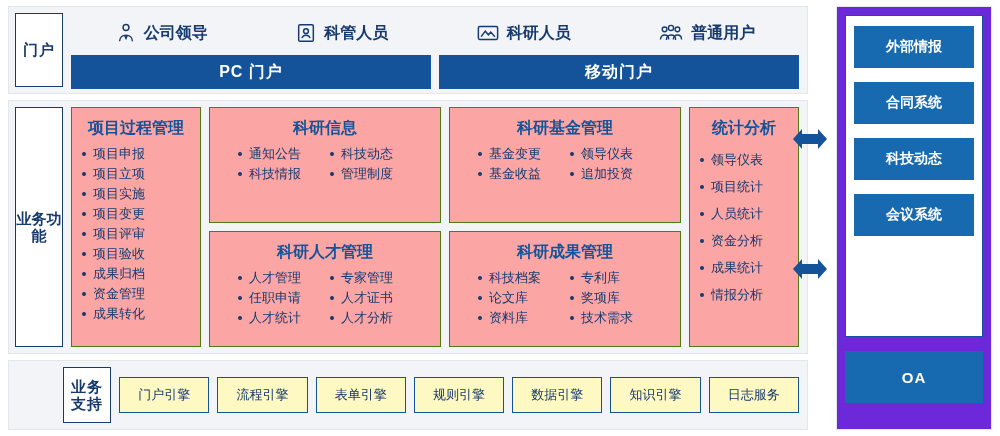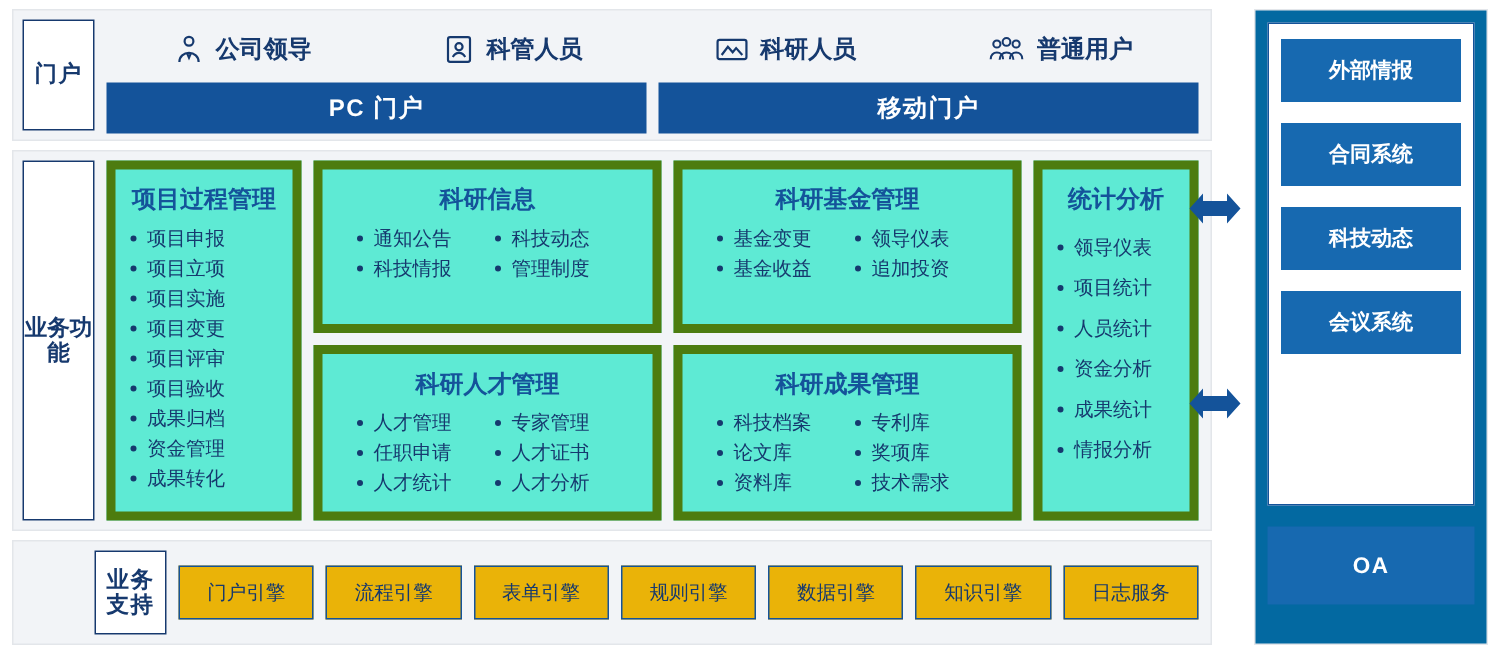--- a/index.html
+++ b/index.html
@@ -53,21 +53,21 @@
     flex:1;background:#14539a;color:#fff;
     display:flex;align-items:center;justify-content:center;
     font-size:16px;font-weight:bold;letter-spacing:1px;
   }
 
   
   .b2{position:absolute;left:0;top:94px;width:800px;height:254px;}
   .b2 .band-label{letter-spacing:0;font-size:15px;}
   .cols{display:flex;gap:8px;height:100%;}
   .card{
-    background:#5eead4;border:6px solid #4d7c0f;box-sizing:border-box;
+    background:#fca5a5;border:1px solid #4d7c0f;box-sizing:border-box;
     padding:6px 8px;
   }
   .card-title{
     text-align:center;font-size:16px;font-weight:bold;color:#14539a;
     margin:4px 0 8px 0;
   }
   .col-a{width:130px;display:flex;flex-direction:column;}
   .col-b{flex:1;display:flex;flex-direction:column;gap:8px;}
   .col-c{flex:1;display:flex;flex-direction:column;gap:8px;}
   .col-d{width:110px;display:flex;flex-direction:column;}
@@ -84,29 +84,29 @@
     width:4px;height:4px;border-radius:50%;background:#16396e;
   }
   .two-col{display:flex;gap:6px;justify-content:center;}
   .two-col ul.bul{min-width:86px;}
 
   
   .b3{position:absolute;left:0;top:354px;width:800px;height:70px;padding-left:48px;}
   .b3 .band-label{font-size:15px;}
   .engines{display:flex;gap:8px;align-items:center;height:100%;}
   .engine{
-    flex:1;height:36px;background:#eab308;border:1px solid #14539a;
+    flex:1;height:36px;background:#fef9c3;border:1px solid #14539a;
     display:flex;align-items:center;justify-content:center;
     font-size:13px;color:#16396e;box-sizing:border-box;
   }
 
   
   .right{
     position:absolute;left:836px;top:6px;width:156px;height:424px;
-    background:#0369a1;border:1px solid #e3e6ea;box-sizing:border-box;
+    background:#6d28d9;border:1px solid #e3e6ea;box-sizing:border-box;
     padding:8px;
   }
   .sys-wrap{
     background:#fff;border:1px solid #14539a;box-sizing:border-box;
     padding:10px 8px;display:flex;flex-direction:column;gap:14px;
     height:322px;
   }
   .sys{
     height:42px;background:#1769b0;color:#fff;
     display:flex;align-items:center;justify-content:center;

